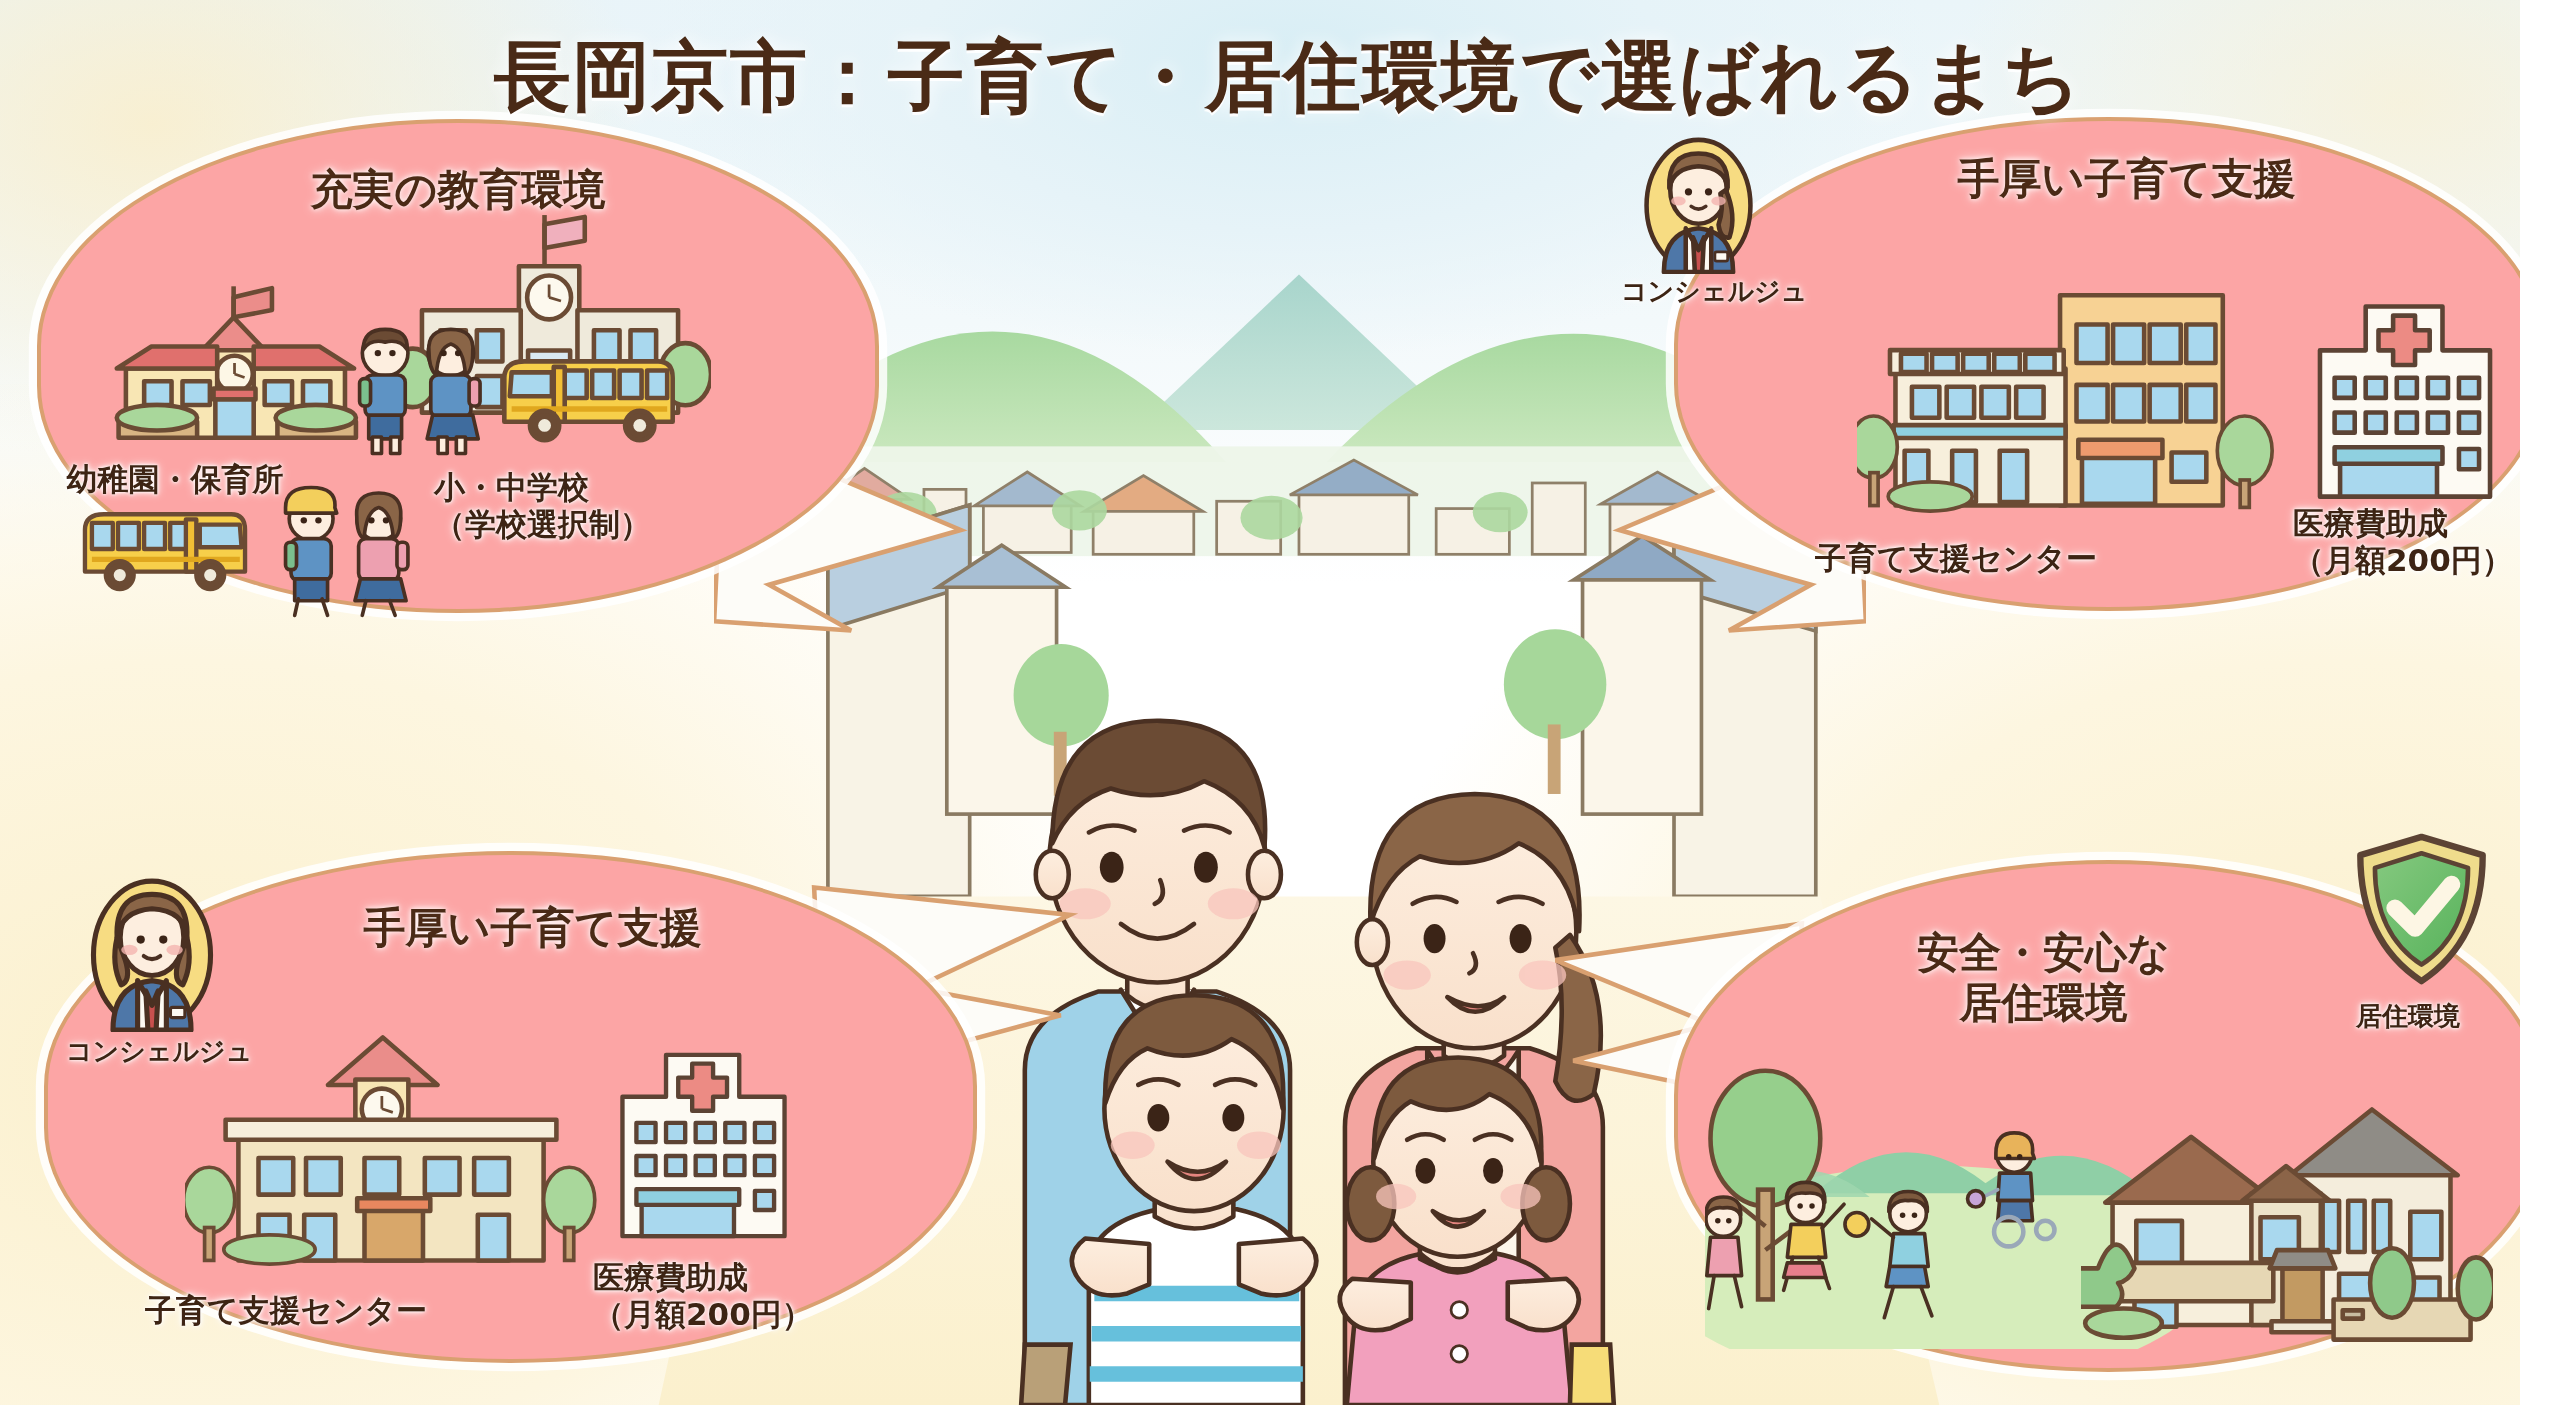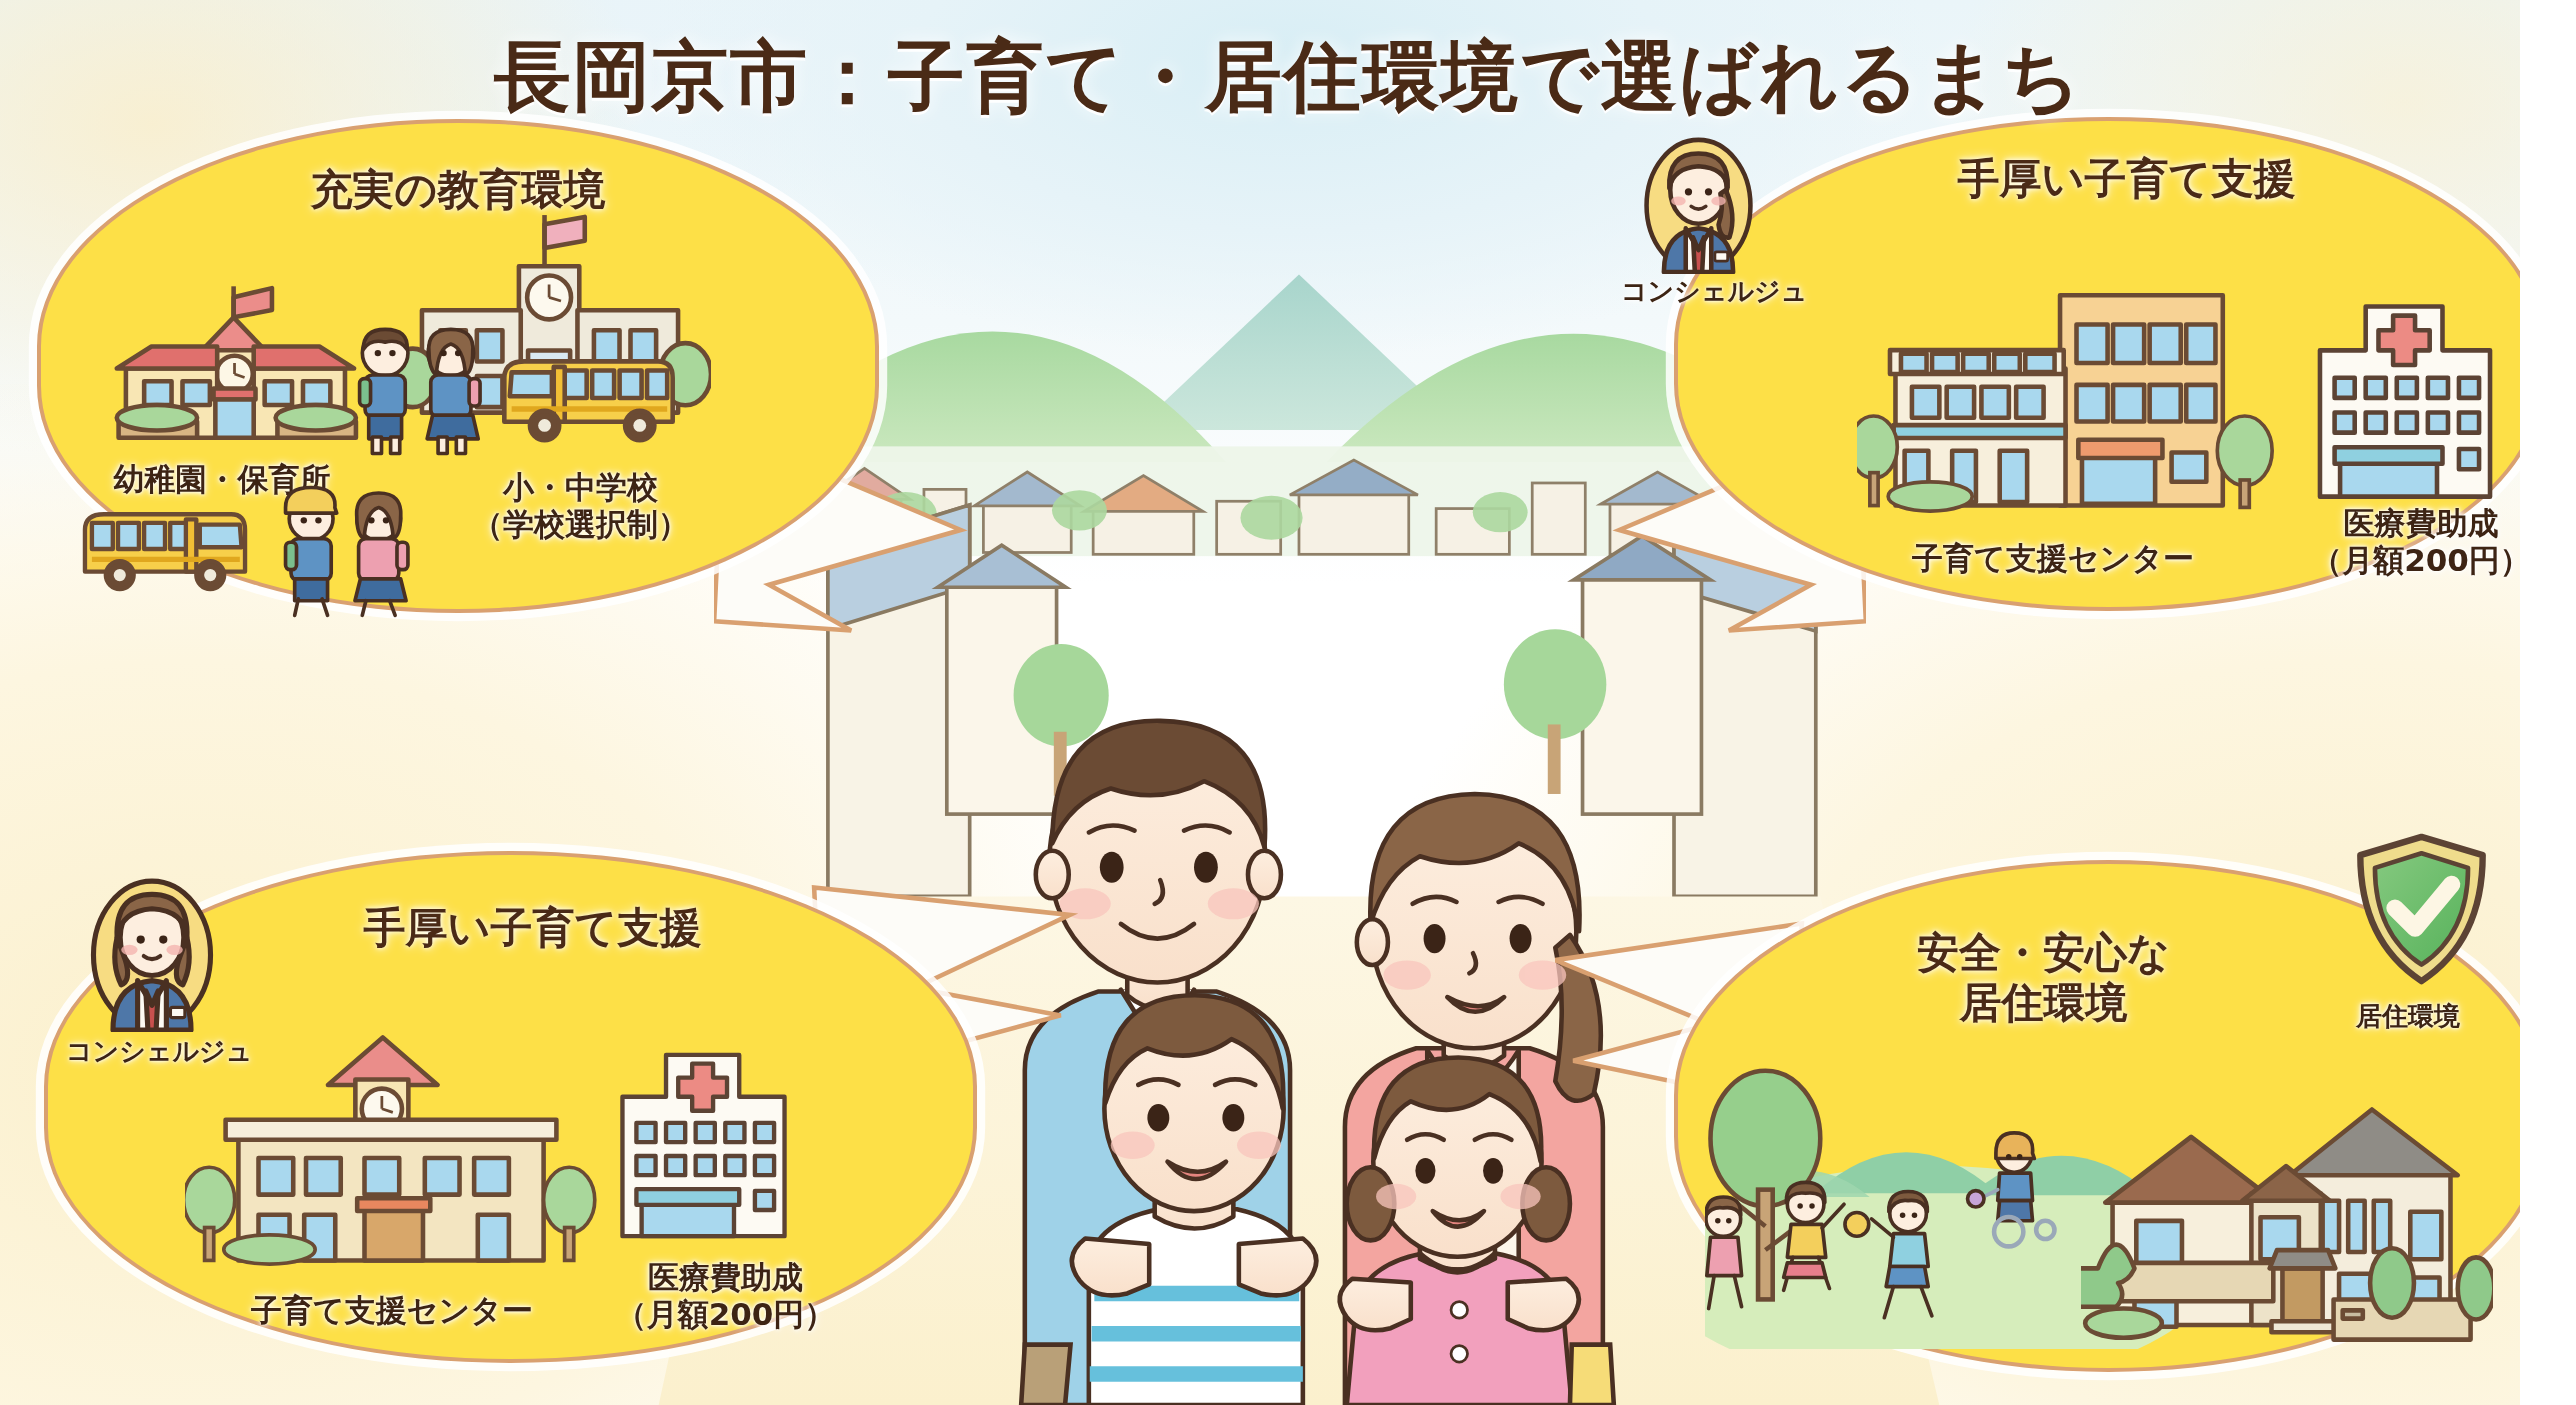--- a/index.html
+++ b/index.html
@@ -55,21 +55,21 @@
     letter-spacing: 1.8px;
     color: #4a2a16;
     text-shadow: 0 2.7px 0 rgba(255,255,255,.9), 0 0 16.5px rgba(255,255,255,.95);
     z-index: 40;
     white-space: nowrap;
   }
 
   
   .bubble {
     position: absolute;
-    background: #fde047;
+    background: #fca5a5;
     border: 4.6px solid #d9a070;
     border-radius: 50% / 46%;
     box-shadow: 0 0 0 8.2px rgba(255,255,255,.85);
     z-index: 20;
   }
   .bubble-inner { position: relative; width: 100%; height: 100%; }
 
   .bubble-title {
     position: absolute;
     width: 100%;
@@ -81,21 +81,21 @@
     text-shadow: 0 0 11px #fff, 0 0 5.5px #fff;
     white-space: pre-line;
   }
 
   .tag {
     position: absolute;
     font-size: 31px;
     font-weight: 700;
     color: #3d2414;
     line-height: 1.18;
-    text-align: center;
+    text-align: left;
     text-shadow: 0 0 9.1px #fff, 0 0 5.5px #fff, 0 0 2.7px #fff;
     white-space: pre-line;
   }
 
   
   #bubble-education { left: 37px;   top: 119px;  width: 842px;  height: 494px; }
   #bubble-support-top { left: 1674px; top: 117px; width: 869px;  height: 494px; }
   #bubble-support-bottom { left: 44px; top: 851px; width: 933px; height: 512px; }
   #bubble-safety { left: 1674px; top: 860px; width: 869px; height: 512px; }
 

